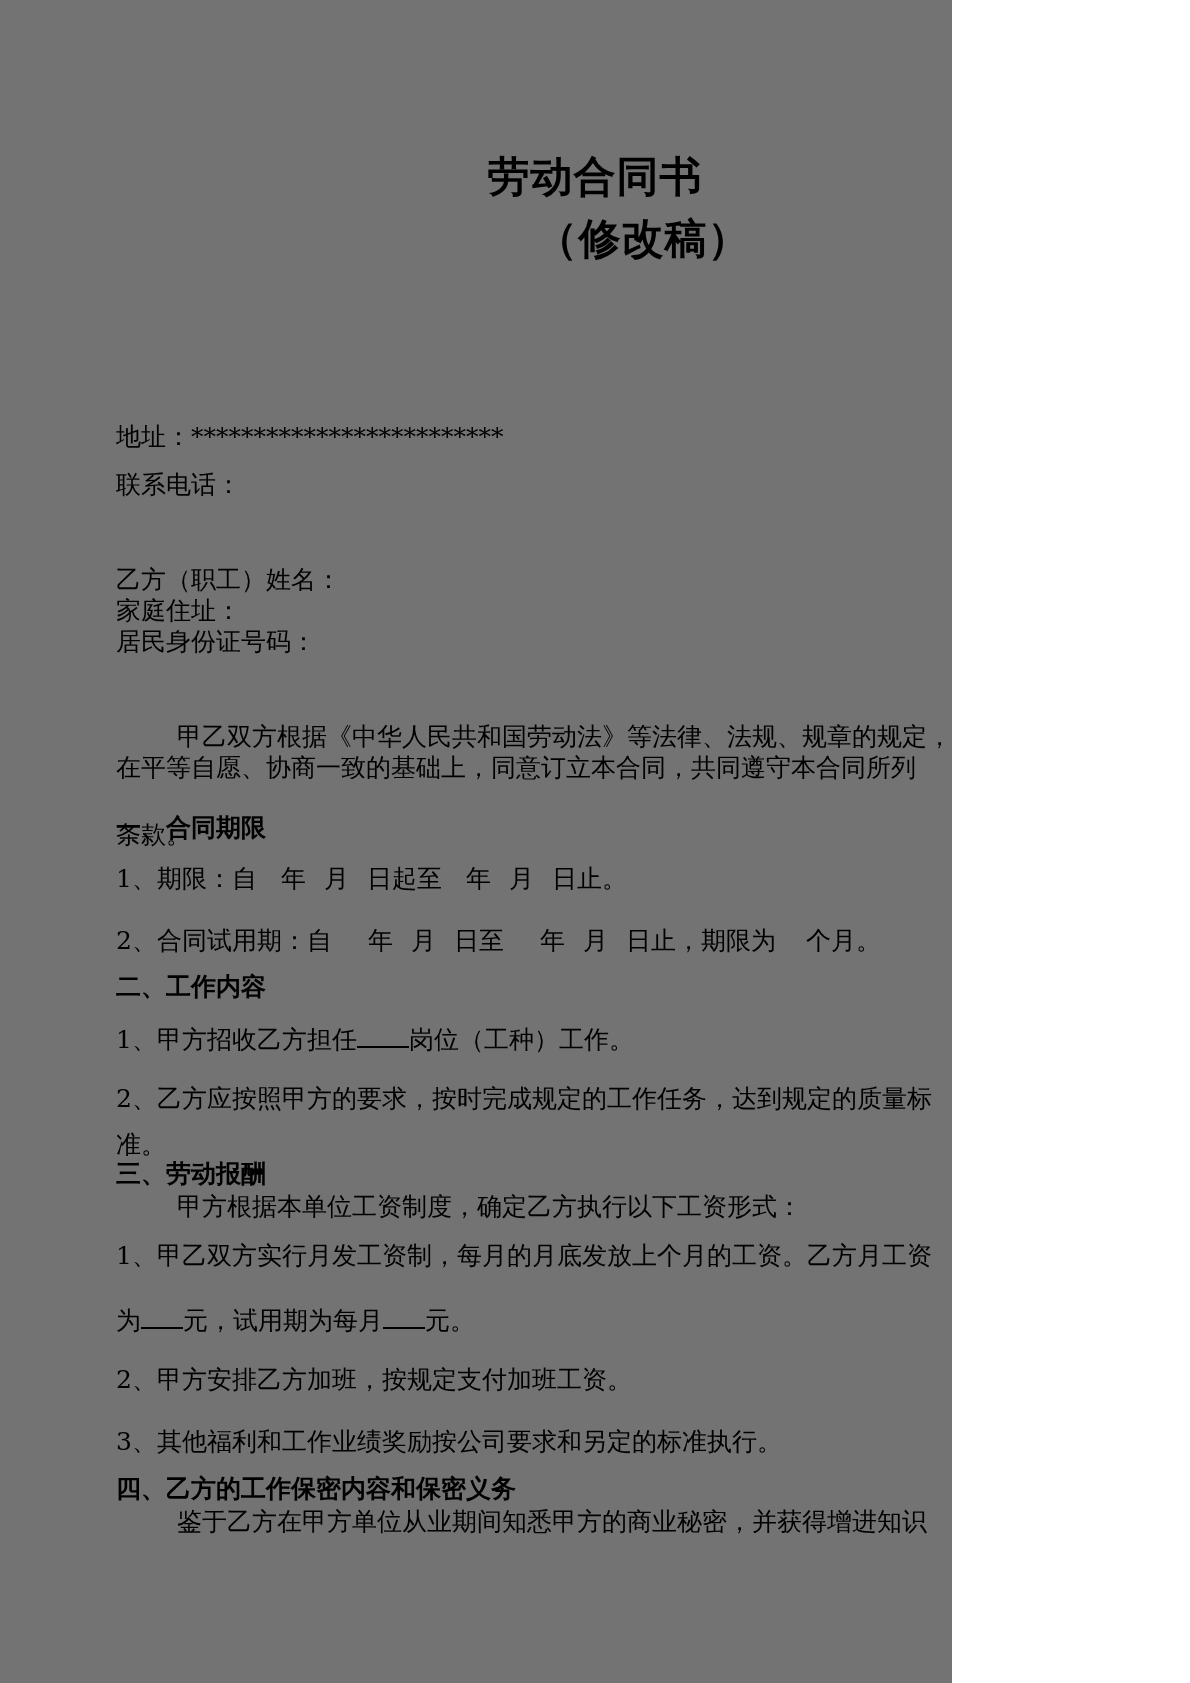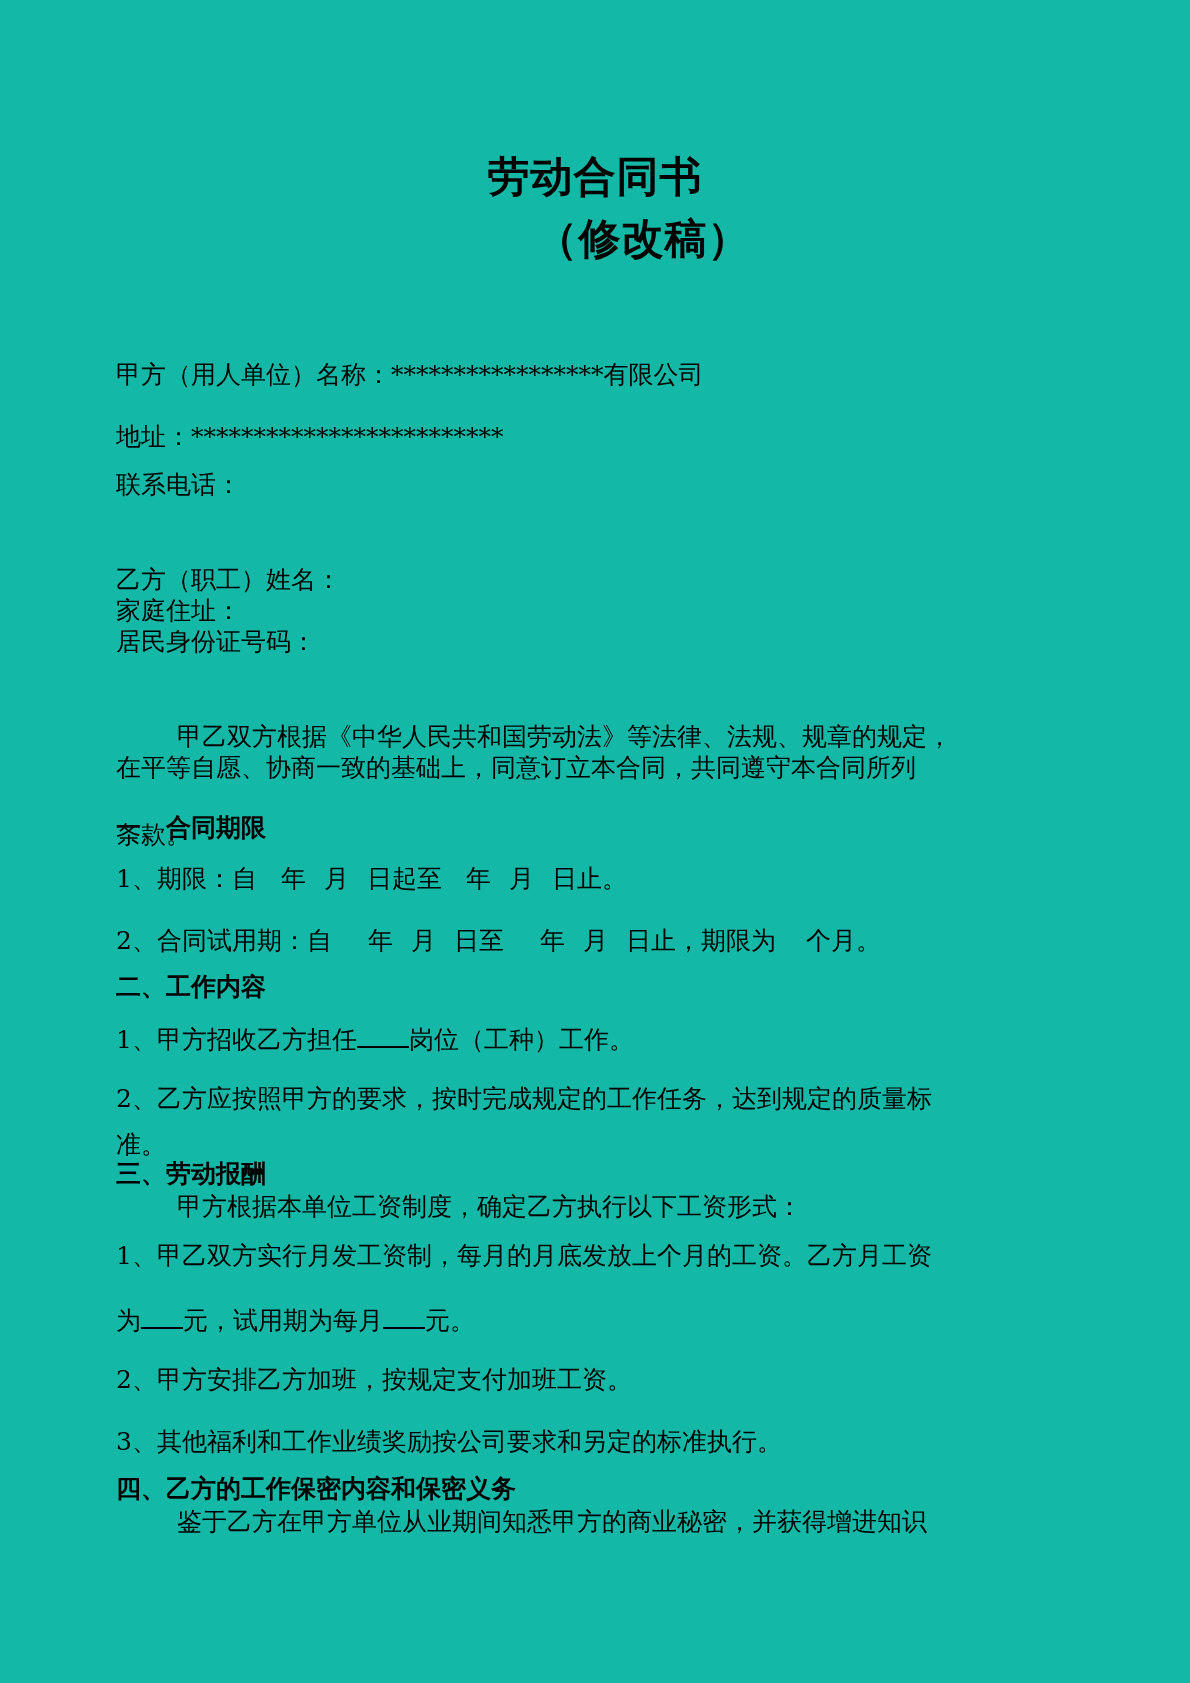--- a/index.html
+++ b/index.html
@@ -11,23 +11,23 @@
       width: 1190px;
       height: 1683px;
       position: relative;
       overflow: hidden;
       font-family: "DejaVu Serif", "Liberation Serif", serif;
       color: #000000;
     }
     .page {
       position: absolute;
       left: 0; top: 0;
-      width: 1190px;
+      width: 952px;
       height: 1683px;
-      background: #14b8a6;
+      background: #737373;
     }
     .title {
       position: absolute;
       left: 0;
       width: 1190px;
       text-align: center;
       font-size: 42px;
       font-weight: bold;
       line-height: 1;
       letter-spacing: 1px;
@@ -58,23 +58,20 @@
     .gap { display: inline-block; }
   </style>
 </head>
 <body>
 
 <div class="page">
 
   <div class="title" style="top:156px;">劳动合同书</div>
   <div class="title" style="top:218px;margin-left:48px;">（修改稿）</div>
 
-  <div class="line" style="top:362px;">
-    <span>甲方（用人单位）名称：</span><span>*****************有限公司</span>
-  </div>
   <div class="line" style="top:424px;">
     <span>地址：</span><span>*************************</span>
   </div>
   <div class="line" style="top:472px;">联系电话：</div>
 
   <div class="line" style="top:567px;">乙方（职工）姓名：</div>
   <div class="line" style="top:598px;">家庭住址：</div>
   <div class="line" style="top:629px;">居民身份证号码：</div>
 
   <div class="line indent" style="top:724px;">甲乙双方根据《中华人民共和国劳动法》等法律、法规、规章的规定，</div>

